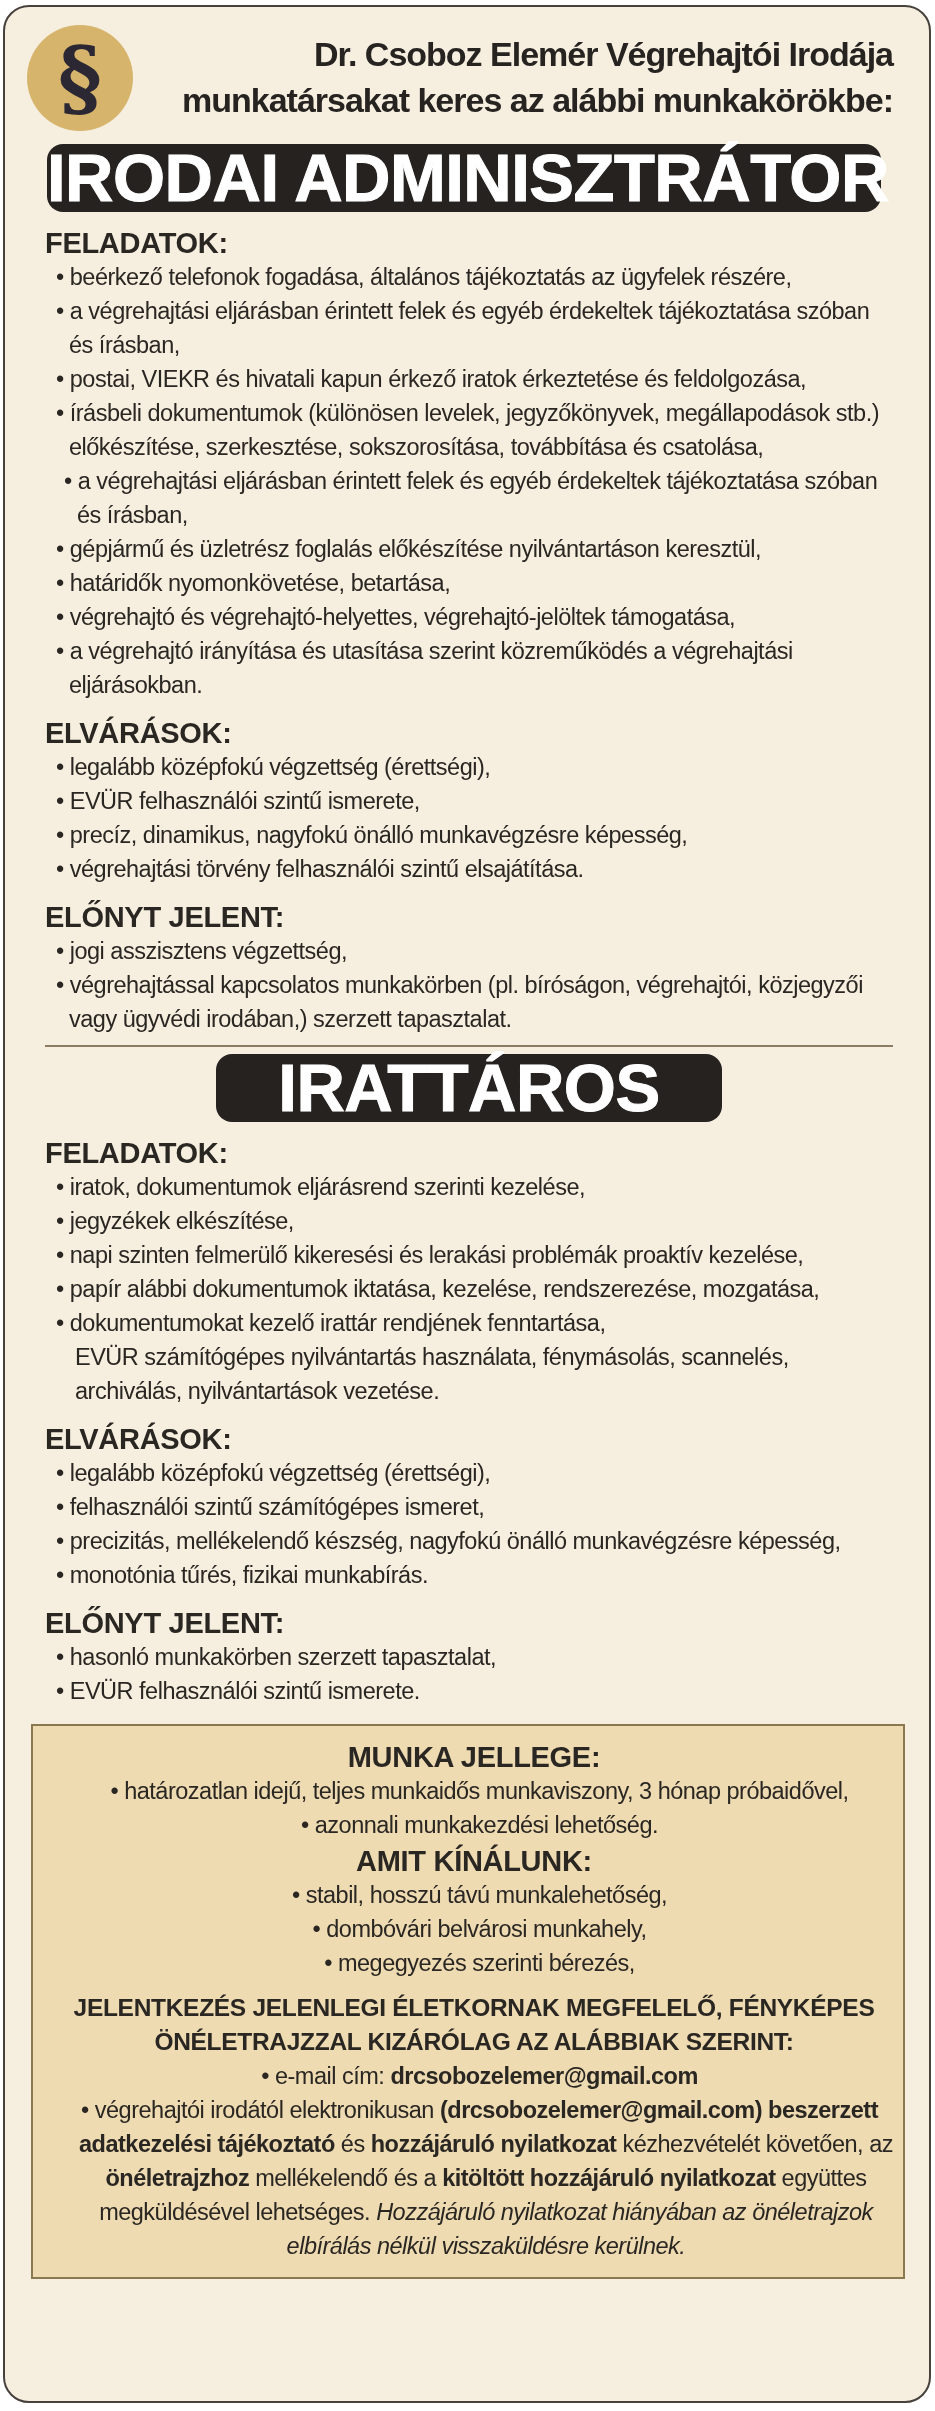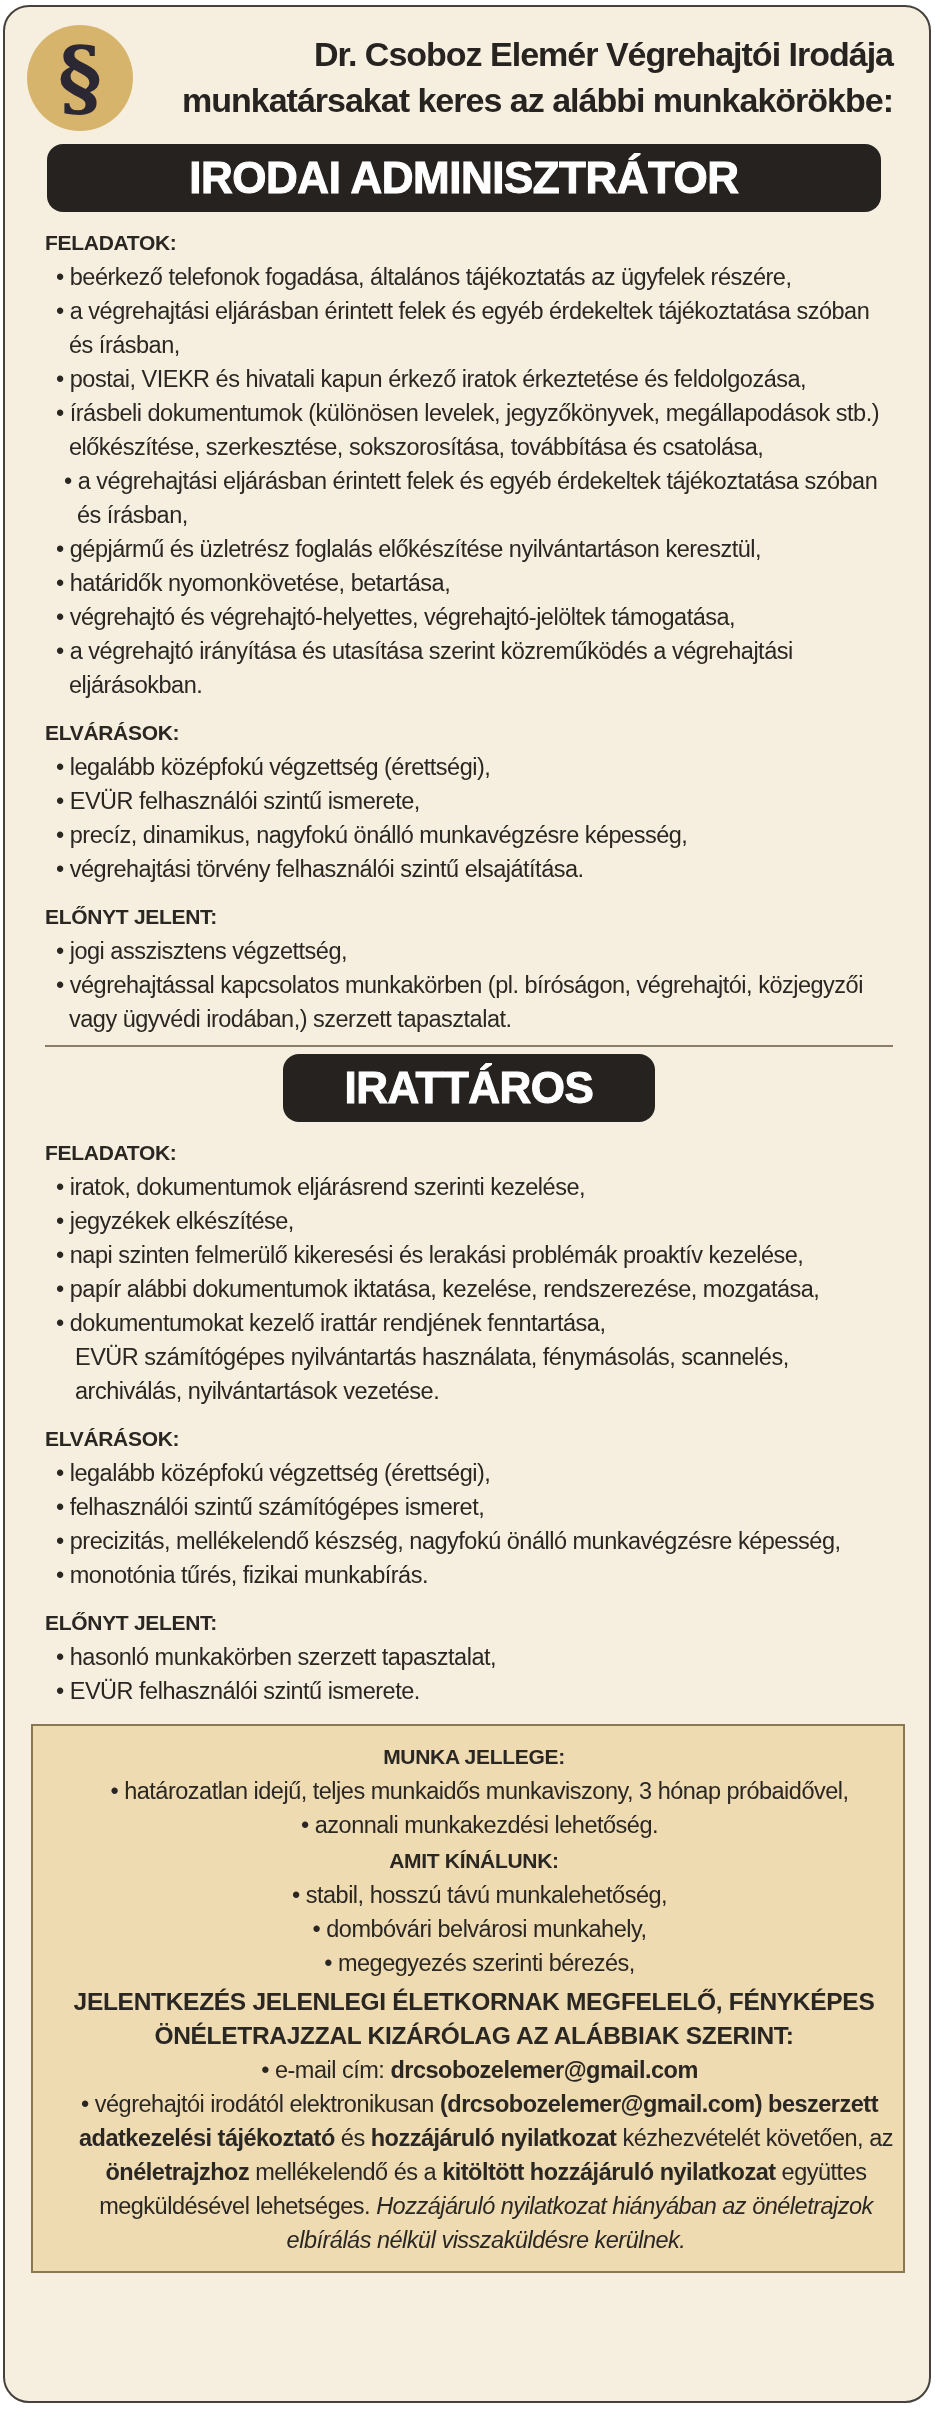--- a/index.html
+++ b/index.html
@@ -60,34 +60,34 @@
     color: #262321;
     padding-left: 4px;
   }
   
   .bar {
     background: var(--bar_bg);
     color: var(--bar_text);
     border-radius: 16px;
     text-align: center;
     font-weight: bold;
-    font-size: 44px;
+    font-size: 67px;
     line-height: 68px;
     height: 68px;
     letter-spacing: -0.5px;
     -webkit-text-stroke: 1px var(--bar_text);
     white-space: nowrap;
   }
   .bar.wide { margin: 13px 12px 0 2px; }
   .bar.narrow { margin: 7px auto 0; width: fit-content; padding: 0 62px; }
   
   .content { font-size: 23.5px; line-height: 34px; letter-spacing: -0.5px; }
   .sec-heading {
     font-weight: bold;
-    font-size: 21px;
+    font-size: 29px;
     letter-spacing: -0.3px;
     margin-top: 14px;
   }
   .bullet { padding-left: 24px; text-indent: -13px; }
   .bullet.indent { padding-left: 32px; }
   .bullet.nodot { padding-left: 30px; text-indent: 0; }
   .bullet .b, .b { font-weight: bold; }
   .bullet .i, .i { font-style: italic; }
   
   .divider {
@@ -103,21 +103,21 @@
     border: 2px solid var(--box_border);
     padding: 12px 10px 14px 22px;
     text-align: center;
   }
   .info-box .sec-heading { margin-top: 2px; }
   .apply-heading {
     font-weight: bold;
     font-size: 24.5px;
     letter-spacing: -0.3px;
     line-height: 34px;
-    margin-top: 5px;
+    margin-top: 11px;
   }
 </style>
 </head>
 <body>
 
 <div class="card">
 
   <div class="header">
     <div class="logo">
       <span>§</span>

